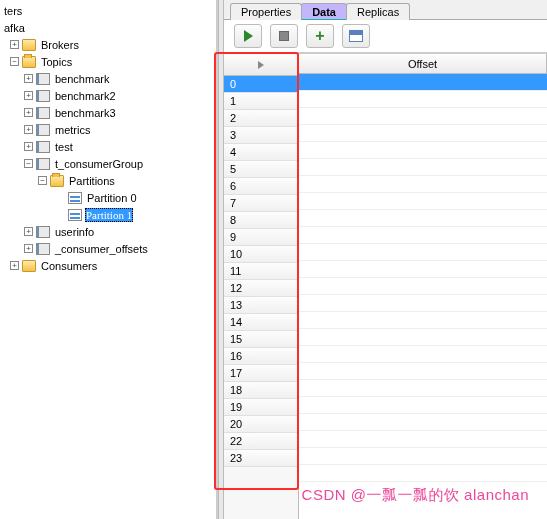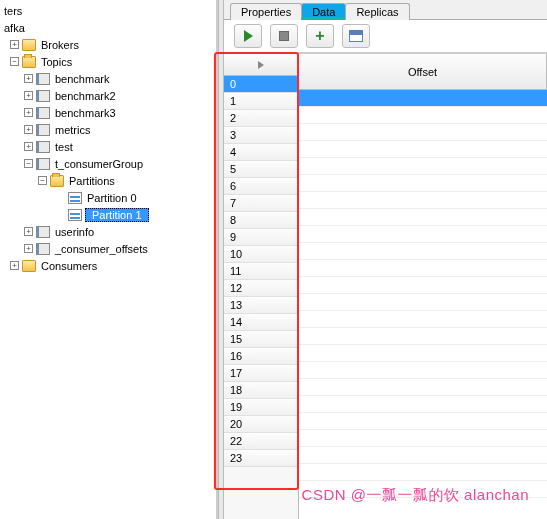--- a/index.html
+++ b/index.html
@@ -1,47 +1,47 @@
 <!DOCTYPE html>
 <html><head>
 <meta charset="utf-8">
 <style>
 * { box-sizing: border-box; margin: 0; padding: 0; }
 body { font-family: Tahoma, sans-serif; font-size: 11px; width: 547px; height: 519px; background: #fff; position: relative; overflow: hidden; }
 .main { display: flex; height: 100%; }
 .tree-panel { width: 218px; border-right: 2px solid #ccc; padding: 2px 0 0 2px; background: #fff; overflow: hidden; }
 .tree-row { display: flex; align-items: center; height: 17px; padding-left: 0; white-space: nowrap; cursor: default; }
-.tree-row.sel .lbl { background: #3399ff; color: #fff; border: 1px dotted #000; padding: 0 6px; }
+.tree-row.sel .lbl { background: #3399ff; color: #fff; border: 1px dotted #000; padding: 0 0; font-family: Liberation Serif, serif; }
 .lbl { padding: 0 2px; }
 .expander { width: 9px; height: 9px; border: 1px solid #888; display: inline-flex; align-items: center; justify-content: center; font-size: 8px; line-height: 1; margin-right: 3px; color: #444; background: #fff; }
 .expander.none { border: none; background: transparent; }
 .tree-icon { width: 14px; height: 12px; display: inline-block; margin-right: 3px; }
 .folder { background: linear-gradient(#ffe9a8,#f5c243); border: 1px solid #c9952e; border-radius: 1px; position: relative; }
 .folder.open::before { content:""; position:absolute; top:-3px; left:1px; width:6px; height:3px; background:#f5c243; border:1px solid #c9952e; border-bottom:none; }
 .book { background: linear-gradient(90deg,#6b8fb5 0 20%,#eaeaea 20% 100%); border:1px solid #888; }
 .grid-ico { background: #fff; border:1px solid #888; position: relative; }
 .grid-ico::before { content:""; position:absolute; inset:1px; background: repeating-linear-gradient(0deg,#4a90d9 0 2px,#fff 2px 4px); }
 .ind { display:inline-block; height:1px; }
 
 .right-panel { flex:1; display:flex; flex-direction:column; background:#fff; position:relative; }
 .tabs { display:flex; padding: 2px 0 0 6px; background:#f0f0f0; border-bottom:1px solid #aaa; height:20px; }
 .tab { padding: 2px 10px; border:1px solid #aaa; border-bottom:none; background:#f0f0f0; margin-right:-1px; border-radius:3px 3px 0 0; font-size:11px; position:relative; top:1px; }
-.tab.active { background:#0ea5e9; border-bottom:3px solid #14b8a6; }
+.tab.active { background:#c4b5fd; border-bottom:1px solid #14b8a6;font-weight:bold; }
 .toolbar { display:flex; gap:8px; padding:4px 10px; border-bottom:1px solid #ccc; background:#fff; }
 .tbtn { width:28px; height:24px; border:1px solid #bbb; border-radius:3px; background: linear-gradient(#fdfdfd,#eaeaea); display:flex; align-items:center; justify-content:center; cursor:pointer; }
 .play { width:0;height:0;border-left:9px solid #2a8a2a;border-top:6px solid transparent;border-bottom:6px solid transparent; }
 .stop { width:10px;height:10px;background:#888;border:1px solid #666; }
 .plus { color:#2a8a2a; font-weight:bold; font-size:16px; line-height:1; }
 .tbl-ico { width:14px;height:12px;border:1px solid #5a7fbf;background:#fff;position:relative; }
 .tbl-ico::before{content:"";position:absolute;top:0;left:0;right:0;height:4px;background:#5a7fbf;}
 .grid-area { flex:1; display:flex; position:relative; border-top:1px solid #ccc; }
 .row-hdrs { width:75px; border-right:1px solid #bbb; background:#f7f7f7; }
 .row-hdr { height:17px; border-bottom:1px solid #e0e0e0; padding-left:6px; display:flex; align-items:center; background:linear-gradient(#fdfdfd,#f0f0f0); }
 .row-hdr.sel { background:#3399ff; color:#fff; }
-.col-hdr { height:36px; background:linear-gradient(#fdfdfd,#eaeaea); border-bottom:1px solid #bbb; border-right:1px solid #bbb; display:flex; align-items:center; justify-content:center; font-size:11px;text-align:center; }
+.col-hdr { height:20px; background:linear-gradient(#fdfdfd,#eaeaea); border-bottom:1px solid #bbb; border-right:1px solid #bbb; display:flex; align-items:center; justify-content:center; font-size:11px;text-align:center; }
 .data-col { flex:1; }
 .data-cell { height:17px; border-bottom:1px solid #eee; padding-left:6px; display:flex; align-items:center; }
 .data-cell.sel { background:#3399ff; color:#fff; }
 .row-hdr-top { height:22px; background:linear-gradient(#fdfdfd,#eaeaea); border-bottom:1px solid #bbb; border-right:1px solid #bbb; display:flex; align-items:center; justify-content:center; position:relative; }
 .row-hdr-top::after { content:""; width:0;height:0;border-left:6px solid #888;border-top:4px solid transparent;border-bottom:4px solid transparent; }
 .highlight-box { position:absolute; border:2px solid #ff2a2a; border-radius:3px; pointer-events:none; }
 .watermark { position:absolute; bottom:14px; right:18px; color:#ec4899; font-size:15px; font-family: sans-serif; letter-spacing:0.5px; pointer-events:none; }
 .divider-v { width:6px; background:#e8e8e8; border-left:1px solid #bbb; border-right:1px solid #bbb; cursor:col-resize; }
 </style>
 </head>

